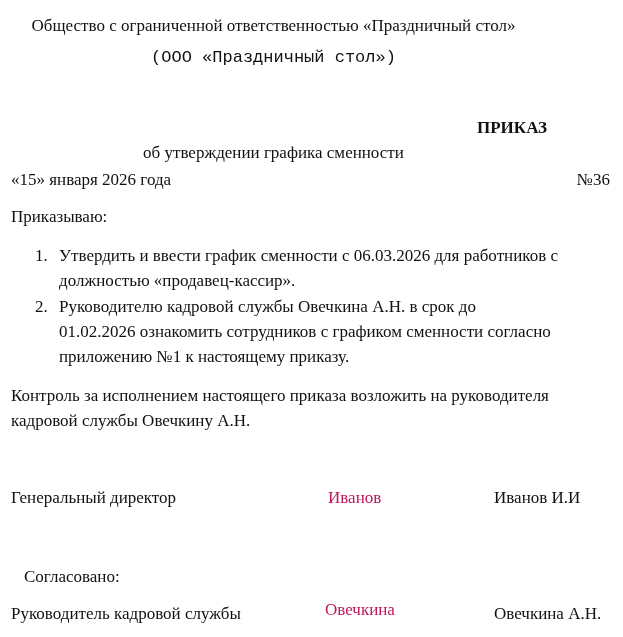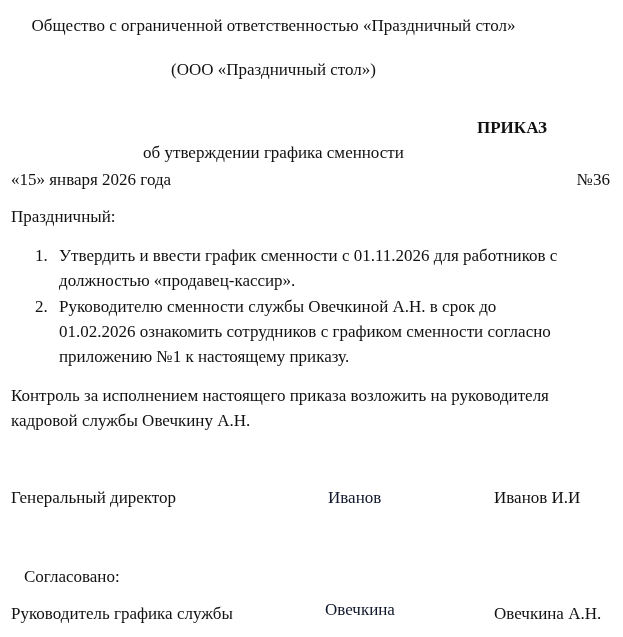--- a/index.html
+++ b/index.html
@@ -4,51 +4,51 @@
 <style>
   html, body { margin: 0; padding: 0; background: #ffffff; }
   body {
     width: 623px; height: 637px; position: relative; overflow: hidden;
     font-family: "Liberation Serif", "DejaVu Serif", serif;
     font-size: 17px; color: #111111;
   }
   .abs { position: absolute; white-space: nowrap; line-height: 20px; }
   .center { left: 0; width: 547px; text-align: center; }
   .bold { font-weight: bold; }
-  .sig { color: #0f172a; }
+  .sig { color: #be185d; }
   .item { position: absolute; left: 0; }
   .num { position: absolute; left: 35px; }
   .txt { position: absolute; left: 59px; }
 </style>
 </head>
 <body>
 
 <div>
   <div class="abs center" style="top:16px;">Общество с ограниченной ответственностью «Праздничный стол»</div>
-  <div class="abs center" style="top:60px;">(ООО «Праздничный стол»)</div>
+  <div class="abs center" style="top:48px;font-family:Liberation Mono, monospace;">(ООО «Праздничный стол»)</div>
 
   <div class="abs center bold" style="top:118px;text-align:right;">ПРИКАЗ</div>
   <div class="abs center" style="top:143px;">об утверждении графика сменности</div>
 
   <div class="abs" style="top:170px; left:11px;">«15» января 2026 года</div>
   <div class="abs" style="top:170px; right:13px;">№36</div>
 
-  <div class="abs" style="top:207px; left:11px;">Праздничный:</div>
+  <div class="abs" style="top:207px; left:11px;">Приказываю:</div>
 
   <div>
     <div class="abs item" style="top:246px;">
       <span class="num">1.</span>
-      <span class="txt">Утвердить и ввести график сменности с 01.11.2026 для работников с</span>
+      <span class="txt">Утвердить и ввести график сменности с 06.03.2026 для работников с</span>
     </div>
     <div class="abs item" style="top:271px;">
       <span class="txt">должностью «продавец-кассир».</span>
     </div>
     <div class="abs item" style="top:297px;">
       <span class="num">2.</span>
-      <span class="txt">Руководителю сменности службы Овечкиной А.Н. в срок до</span>
+      <span class="txt">Руководителю кадровой службы Овечкина А.Н. в срок до</span>
     </div>
     <div class="abs item" style="top:322px;">
       <span class="txt">01.02.2026 ознакомить сотрудников с графиком сменности согласно</span>
     </div>
     <div class="abs item" style="top:347px;">
       <span class="txt">приложению №1 к настоящему приказу.</span>
     </div>
   </div>
 
   <div class="abs" style="top:386px; left:11px;">Контроль за исполнением настоящего приказа возложить на руководителя</div>
@@ -56,17 +56,17 @@
 
   <div>
     <div class="abs" style="top:488px; left:11px;">Генеральный директор</div>
     <div class="abs sig" style="top:488px; left:328px;">Иванов</div>
     <div class="abs" style="top:488px; left:494px;">Иванов И.И</div>
   </div>
 
   <div class="abs" style="top:567px; left:24px;">Согласовано:</div>
 
   <div>
-    <div class="abs" style="top:604px; left:11px;">Руководитель графика службы</div>
+    <div class="abs" style="top:604px; left:11px;">Руководитель кадровой службы</div>
     <div class="abs sig" style="top:600px; left:325px;">Овечкина</div>
     <div class="abs" style="top:604px; left:494px;">Овечкина А.Н.</div>
   </div>
 </div>
 
 </body></html>

